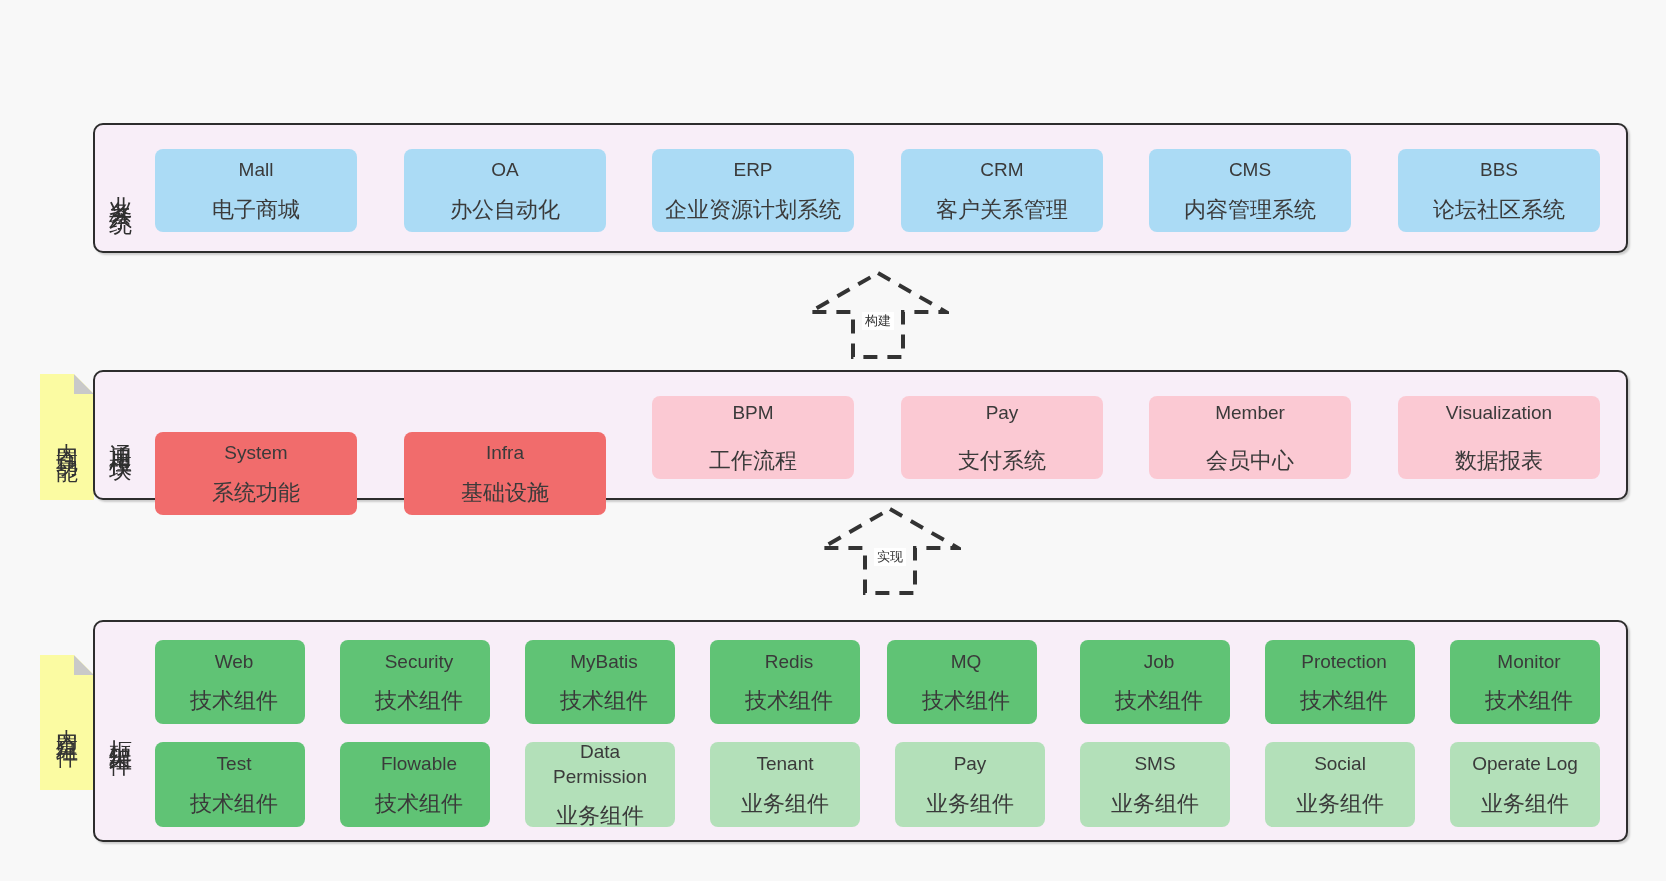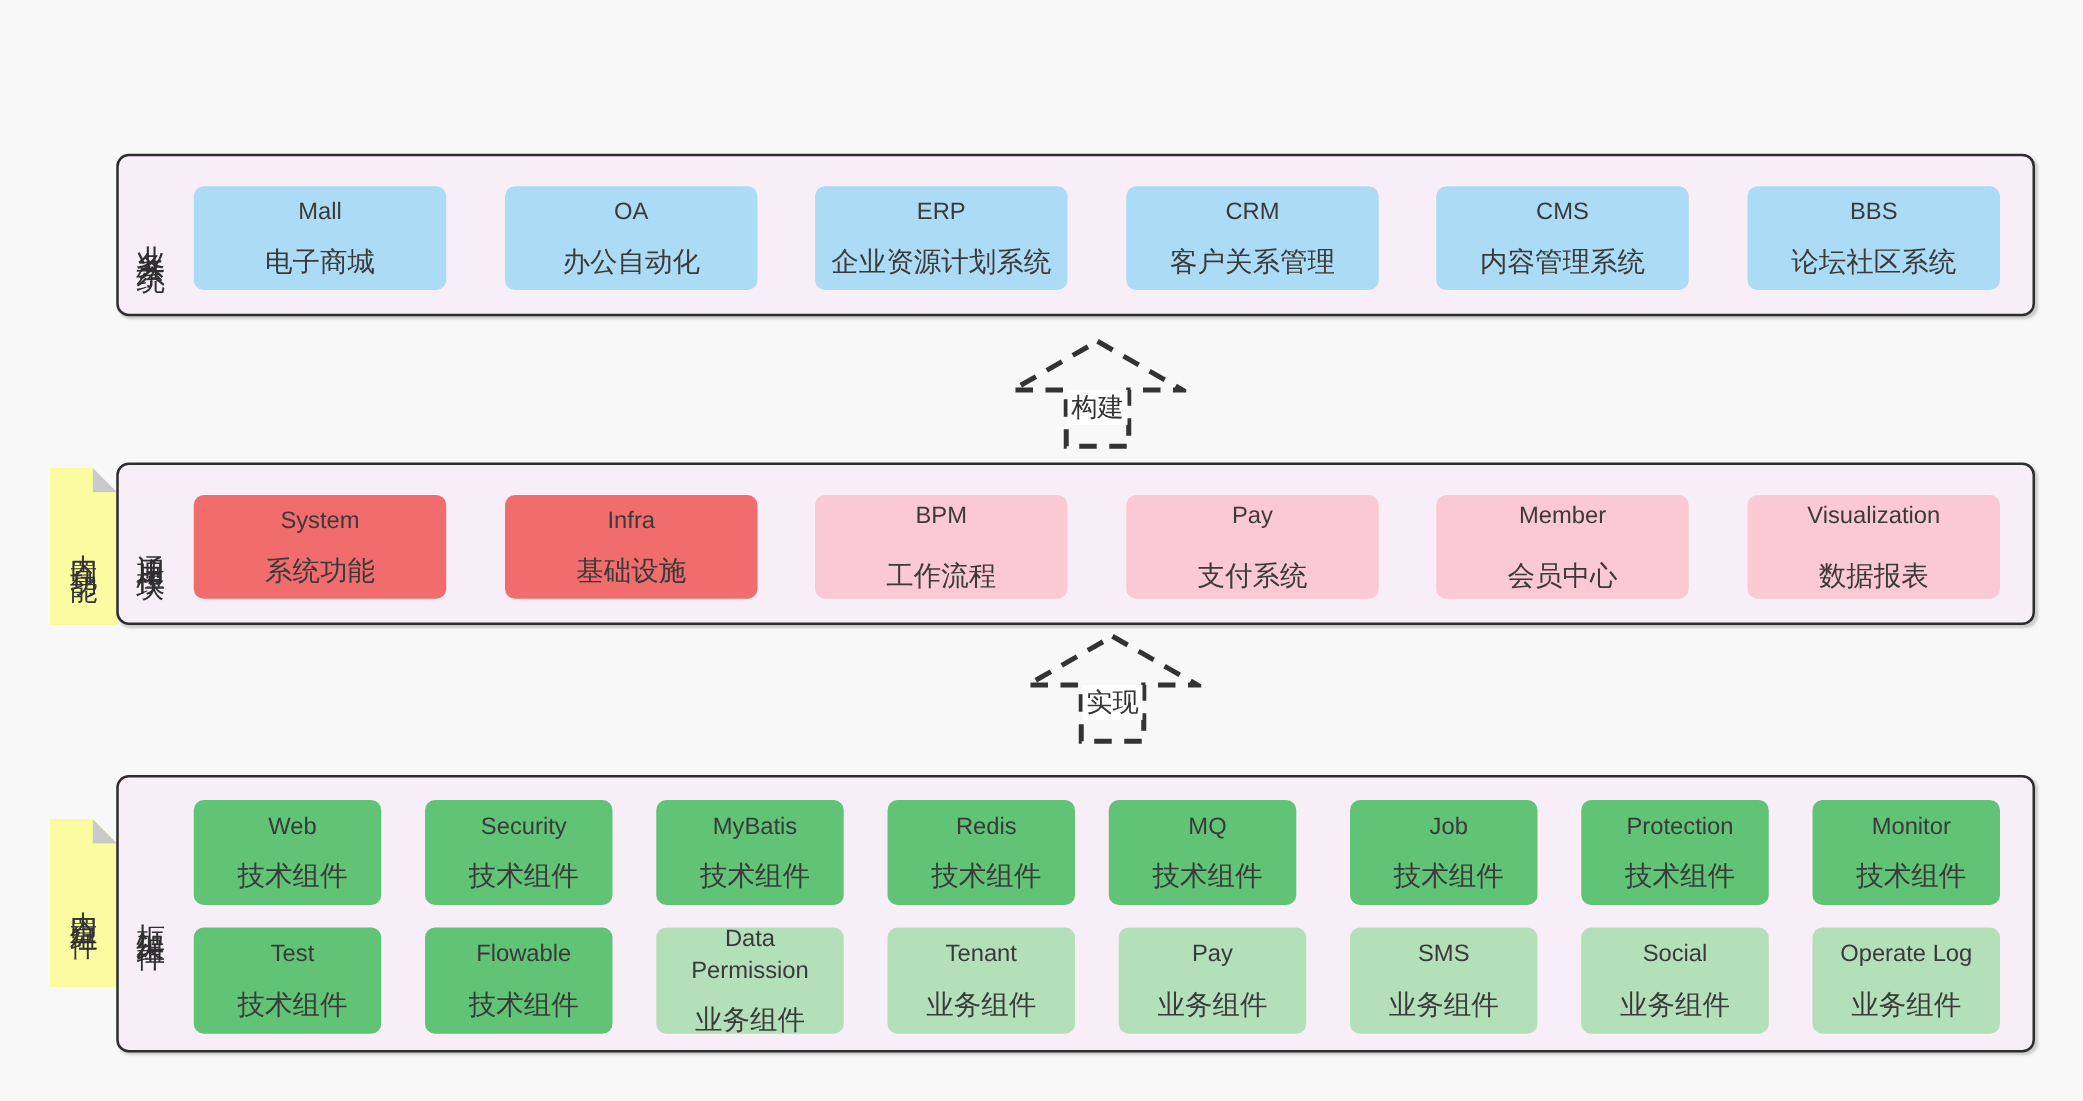--- a/index.html
+++ b/index.html
@@ -41,34 +41,34 @@
     gap:12px;
   }
   .bn{font-size:19px;}
   .bd{font-size:22px;}
   .w6{width:202px;height:83px;top:24px;}
   .w8{width:150px;}
   .w8 .bn{max-width:112px;}
   .row1{top:18px;height:84px;}
   .row2{top:120px;height:85px;}
   .c-blue{background:#abdbf5;}
-  .c-red{background:#f16c6c;}
+  .c-red{background:#f16c6c;margin-top:36px;}
   .c-pink{background:#fbc9d3;justify-content:space-between;}
   .c-green{background:#60c375;padding-left:12px;}
   .c-lgreen{background:#b3e0b9;}
 
   
   .arrow{position:absolute;width:142px;height:90px;}
   .arrow svg{position:absolute;left:0;top:0;}
   .arrow-label{
     position:absolute;left:50%;top:42px;
     transform:translateX(-50%);
     background:#ffffff;
     padding:0 3px;
-    font-size:21px;color:#333333;
+    font-size:13px;color:#333333;
     white-space:nowrap;
   }
 
   
   .note{
     position:absolute;left:40px;width:54px;
     background:#fbfba2;
     clip-path:polygon(0 0,calc(100% - 20px) 0,100% 20px,100% 100%,0 100%);
     display:flex;align-items:center;justify-content:center;
   }

